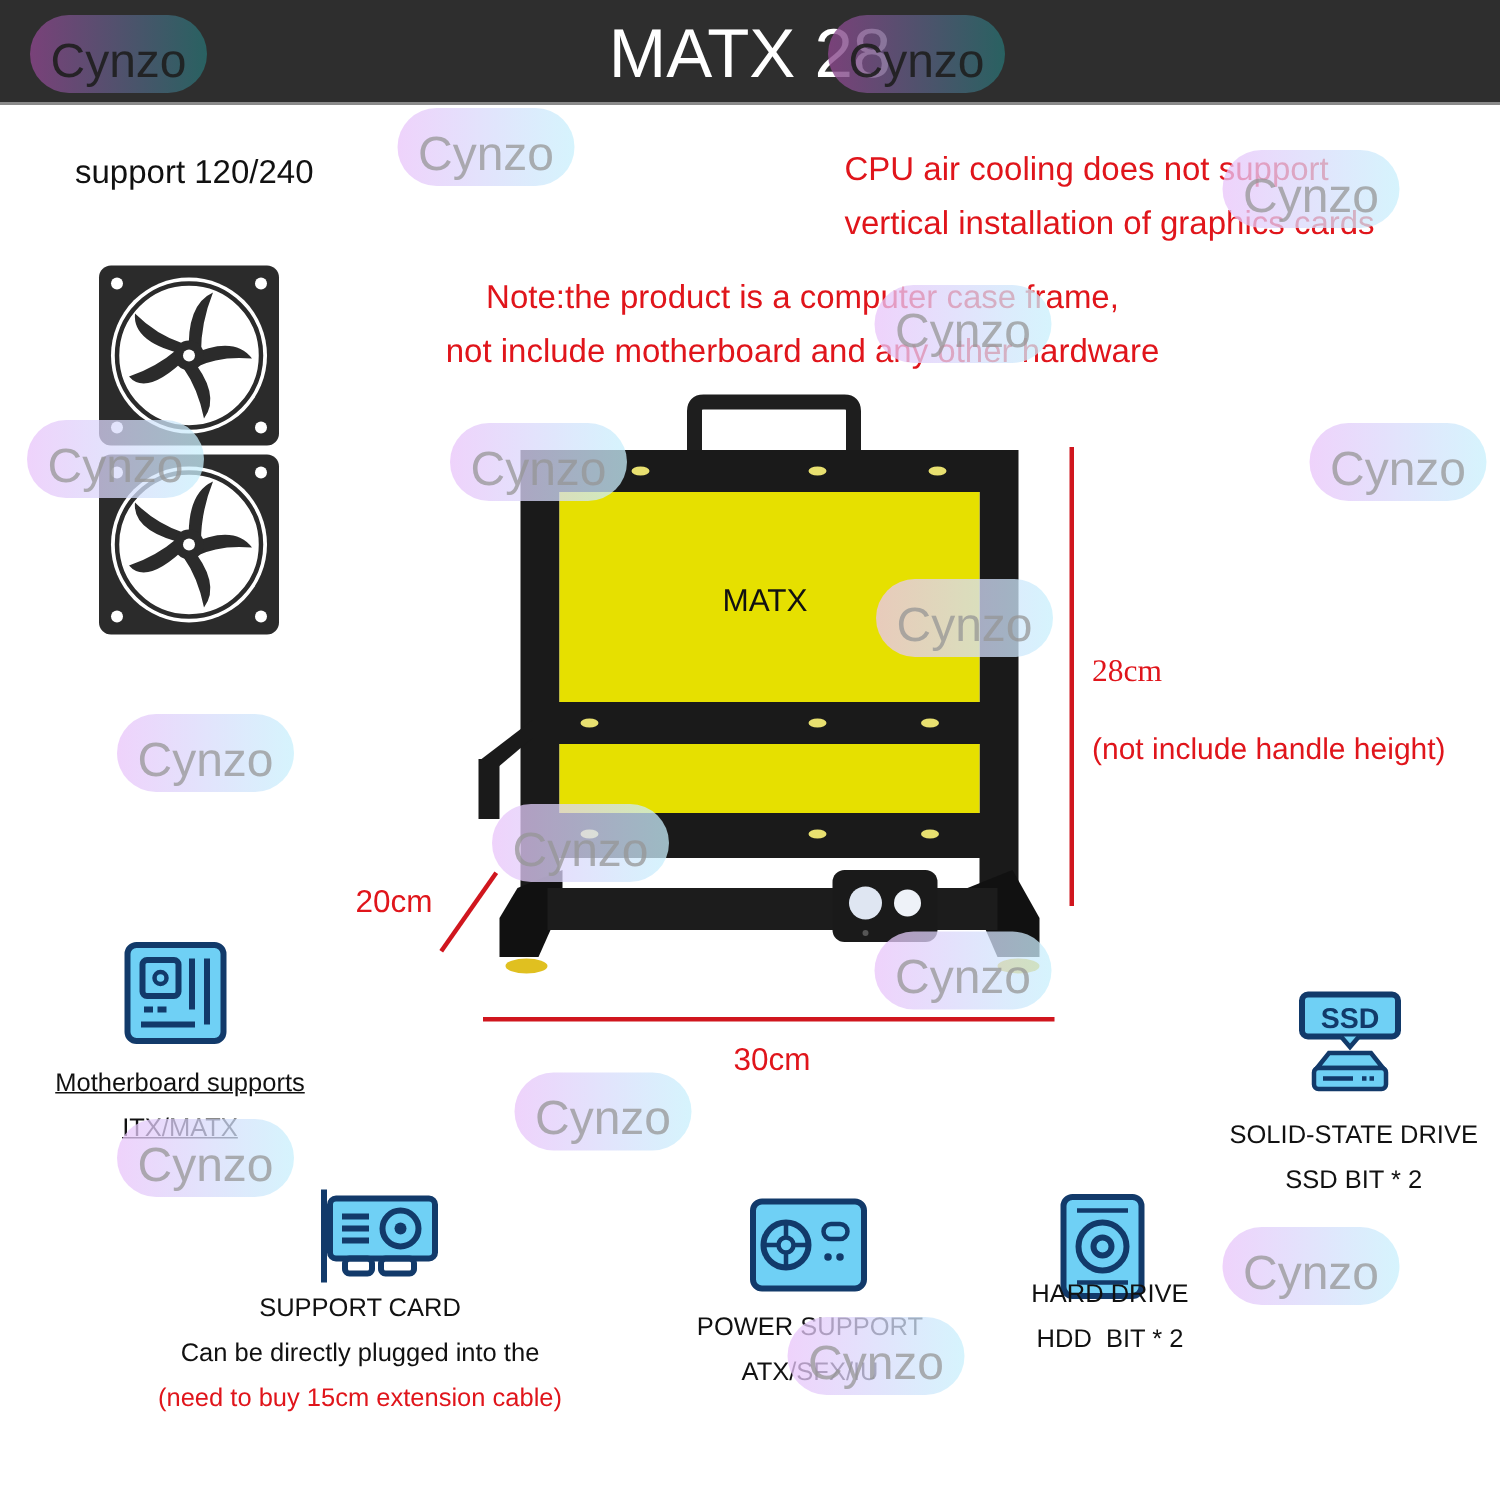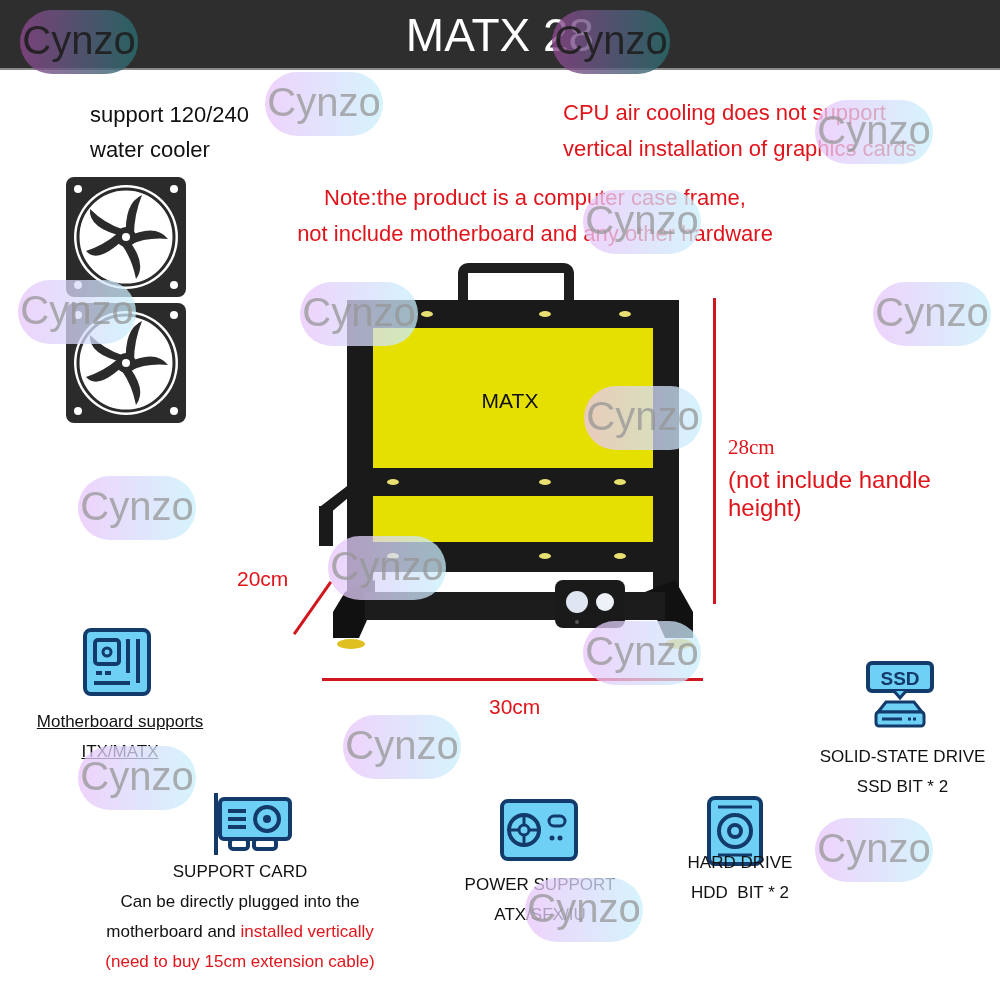--- a/index.html
+++ b/index.html
@@ -5,35 +5,34 @@
   html,body{margin:0;padding:0;}
   body{width:1000px;height:1000px;position:relative;overflow:hidden;background:#fff;font-family:"Liberation Sans",sans-serif;}
   .abs{position:absolute;}
   .header{left:0;top:0;width:1000px;height:68px;background:#2e2e2e;border-bottom:2px solid #8a8a8a;}
   .title{left:0;top:8px;width:1000px;text-align:center;color:#fff;font-size:46px;font-weight:400;letter-spacing:0px;}
   .txt{color:#111;font-size:22px;line-height:35px;}
   .red{color:#e0151b;}
   .note{font-size:22px;line-height:36px;}
   .center{text-align:center;}
   .lbl{font-size:17px;line-height:30px;color:#111;}
-  .wm{border-radius:34px;background:linear-gradient(90deg,rgba(233,196,250,0.75),rgba(200,240,252,0.75));color:rgba(150,150,150,0.75);font-size:40px;text-align:center;line-height:60px;width:118px;height:64px;}
+  .wm{border-radius:34px;background:linear-gradient(90deg,rgba(233,196,250,0.75),rgba(200,240,252,0.75));color:rgba(150,150,150,0.75);font-size:32px;text-align:center;line-height:60px;width:118px;height:52px;}
   .wm.dark{background:linear-gradient(90deg,rgba(140,70,140,0.8),rgba(40,110,110,0.8));color:rgba(30,30,30,0.9);}
   .line{background:#d0161e;}
 </style>
 </head>
 <body>
 
 <div class="abs header"></div>
 <div class="abs wm dark" style="left:20px;top:10px;">Cynzo</div>
 <div class="abs title">MATX 28</div>
 <div class="abs wm dark" style="left:552px;top:10px;">Cynzo</div>
 
-<div class="abs txt" style="left:50px;top:97px;margin-left:40px;">
+<div class="abs txt" style="left:50px;top:97px;">
   <div>support 120/240</div>
-  <div>water cooler</div>
 </div>
 
 <svg class="abs" style="left:64px;top:175px;" width="124" height="250" viewBox="0 0 124 250">
   <g>
     <rect x="2" y="2" width="120" height="120" rx="8" fill="#2b2b2b"></rect>
     <circle cx="62" cy="62" r="52" fill="#fff"></circle>
     <circle cx="62" cy="62" r="48" fill="#fff" stroke="#2b2b2b" stroke-width="3"></circle>
     <g fill="#2b2b2b">
       <path d="M62 62 Q60 28 78 20 Q70 40 70 60Z"></path>
       <path d="M62 62 Q92 48 104 64 Q82 62 66 70Z"></path>
@@ -118,27 +117,27 @@
 
   <ellipse cx="36" cy="382" rx="14" ry="5" fill="#e0c020"></ellipse>
   <ellipse cx="364" cy="382" rx="14" ry="5" fill="#e0c020"></ellipse>
 </svg>
 <div class="abs center" style="left:420px;top:384px;width:180px;font-size:21px;line-height:34px;color:#111;">
   <div>MATX</div>
 </div>
 
 <div class="abs line" style="left:713px;top:298px;width:3px;height:306px;"></div>
 <div class="abs red" style="left:728px;top:435px;font-size:21px;font-family:Liberation Serif, serif;">28cm</div>
-<div class="abs red" style="left:728px;top:466px;font-size:24px;">(not include handle height)</div>
+<div class="abs red" style="left:728px;top:489px;font-size:20px;">(not include handle height)</div>
 
 <div class="abs line" style="left:322px;top:678px;width:381px;height:3px;"></div>
 <div class="abs red" style="left:489px;top:695px;font-size:21px;">30cm</div>
 
 <div class="abs line" style="left:287px;top:605px;width:3px;height:64px;transform:rotate(35deg);transform-origin:center;left:311px;top:576px;"></div>
-<div class="abs red" style="left:237px;top:567px;font-size:21px;">20cm</div>
+<div class="abs red" style="left:237px;top:590px;font-size:21px;">20cm</div>
 
 <svg class="abs" style="left:82px;top:627px;" width="70" height="70" viewBox="0 0 70 70">
   <rect x="3" y="3" width="64" height="64" rx="6" fill="#6fd0f5" stroke="#123a6a" stroke-width="4"></rect>
   <rect x="13" y="13" width="24" height="24" rx="3" fill="none" stroke="#123a6a" stroke-width="4"></rect>
   <circle cx="25" cy="25" r="4" fill="none" stroke="#123a6a" stroke-width="3"></circle>
   <line x1="46" y1="12" x2="46" y2="46" stroke="#123a6a" stroke-width="4"></line>
   <line x1="56" y1="12" x2="56" y2="56" stroke="#123a6a" stroke-width="4"></line>
   <line x1="14" y1="46" x2="30" y2="46" stroke="#123a6a" stroke-width="4" stroke-dasharray="6 3"></line>
   <line x1="12" y1="56" x2="48" y2="56" stroke="#123a6a" stroke-width="4"></line>
 </svg>
@@ -154,21 +153,20 @@
   <line x1="16" y1="28" x2="34" y2="28" stroke="#123a6a" stroke-width="4"></line>
   <line x1="16" y1="36" x2="34" y2="36" stroke="#123a6a" stroke-width="4"></line>
   <circle cx="55" cy="28" r="12" fill="none" stroke="#123a6a" stroke-width="4"></circle>
   <circle cx="55" cy="28" r="4" fill="#123a6a"></circle>
   <rect x="18" y="48" width="18" height="10" rx="3" fill="none" stroke="#123a6a" stroke-width="4"></rect>
   <rect x="42" y="48" width="22" height="10" rx="3" fill="none" stroke="#123a6a" stroke-width="4"></rect>
 </svg>
 <div class="abs lbl center" style="left:60px;top:857px;width:360px;">
   <div>SUPPORT CARD</div>
   <div>Can be directly plugged into the</div>
-  <div><span>motherboard and </span><span class="red">installed vertically</span></div>
   <div class="red">(need to buy 15cm extension cable)</div>
 </div>
 
 <svg class="abs" style="left:499px;top:798px;" width="80" height="64" viewBox="0 0 80 64">
   <rect x="3" y="3" width="74" height="58" rx="6" fill="#6fd0f5" stroke="#123a6a" stroke-width="4"></rect>
   <circle cx="25" cy="32" r="15" fill="none" stroke="#123a6a" stroke-width="4"></circle>
   <circle cx="25" cy="32" r="5" fill="none" stroke="#123a6a" stroke-width="3"></circle>
   <g stroke="#123a6a" stroke-width="3">
     <line x1="25" y1="17" x2="25" y2="27"></line>
       <line x1="25" y1="37" x2="25" y2="47"></line>

